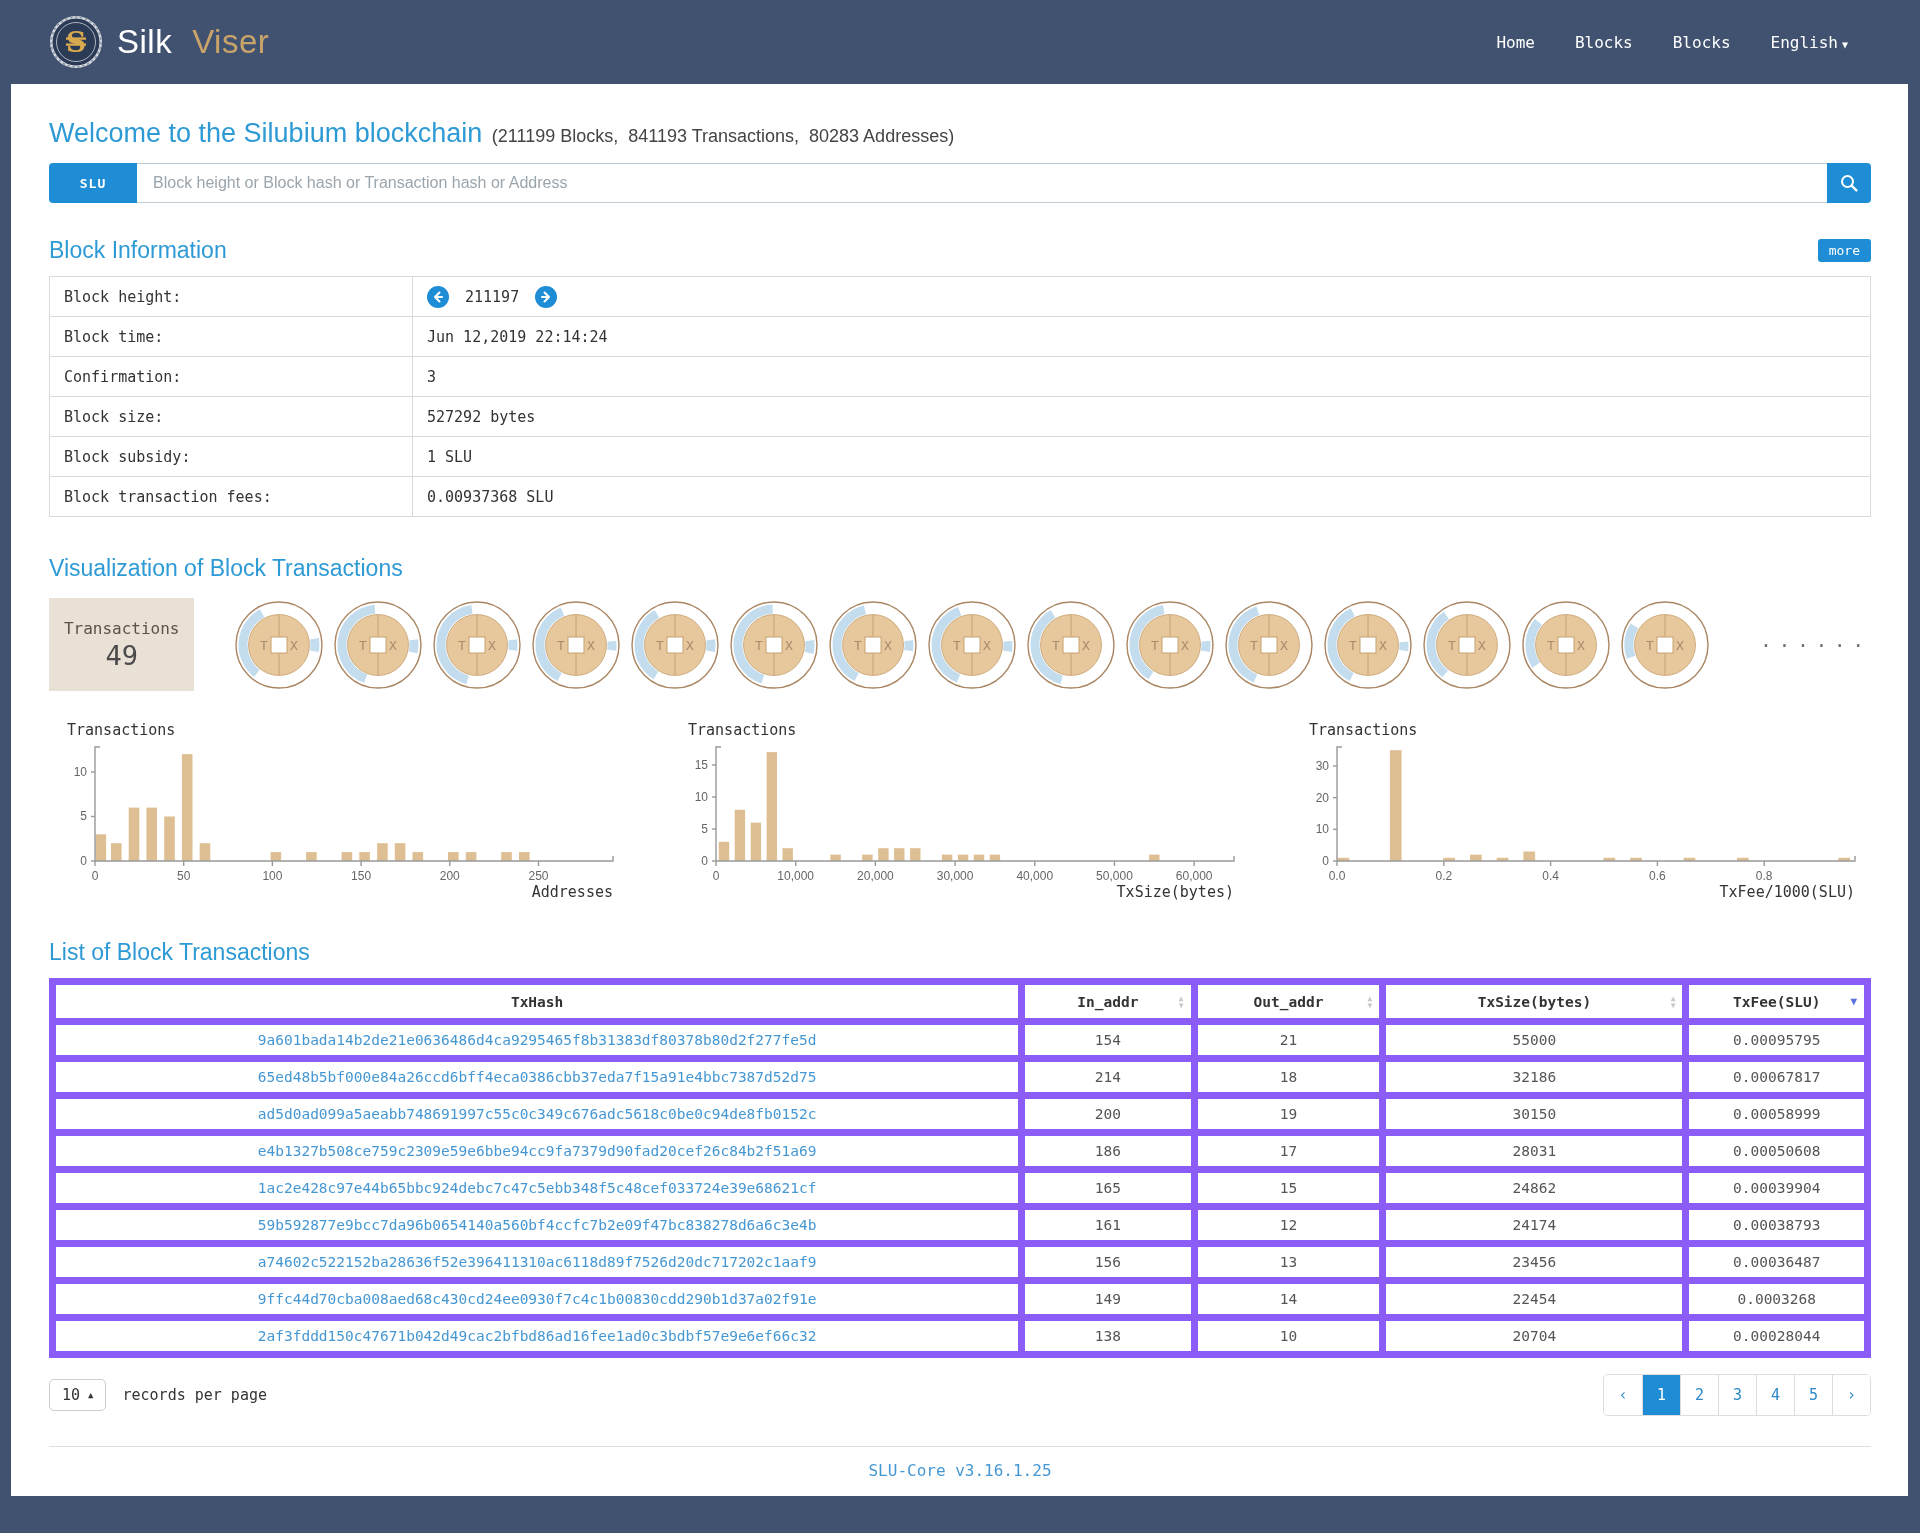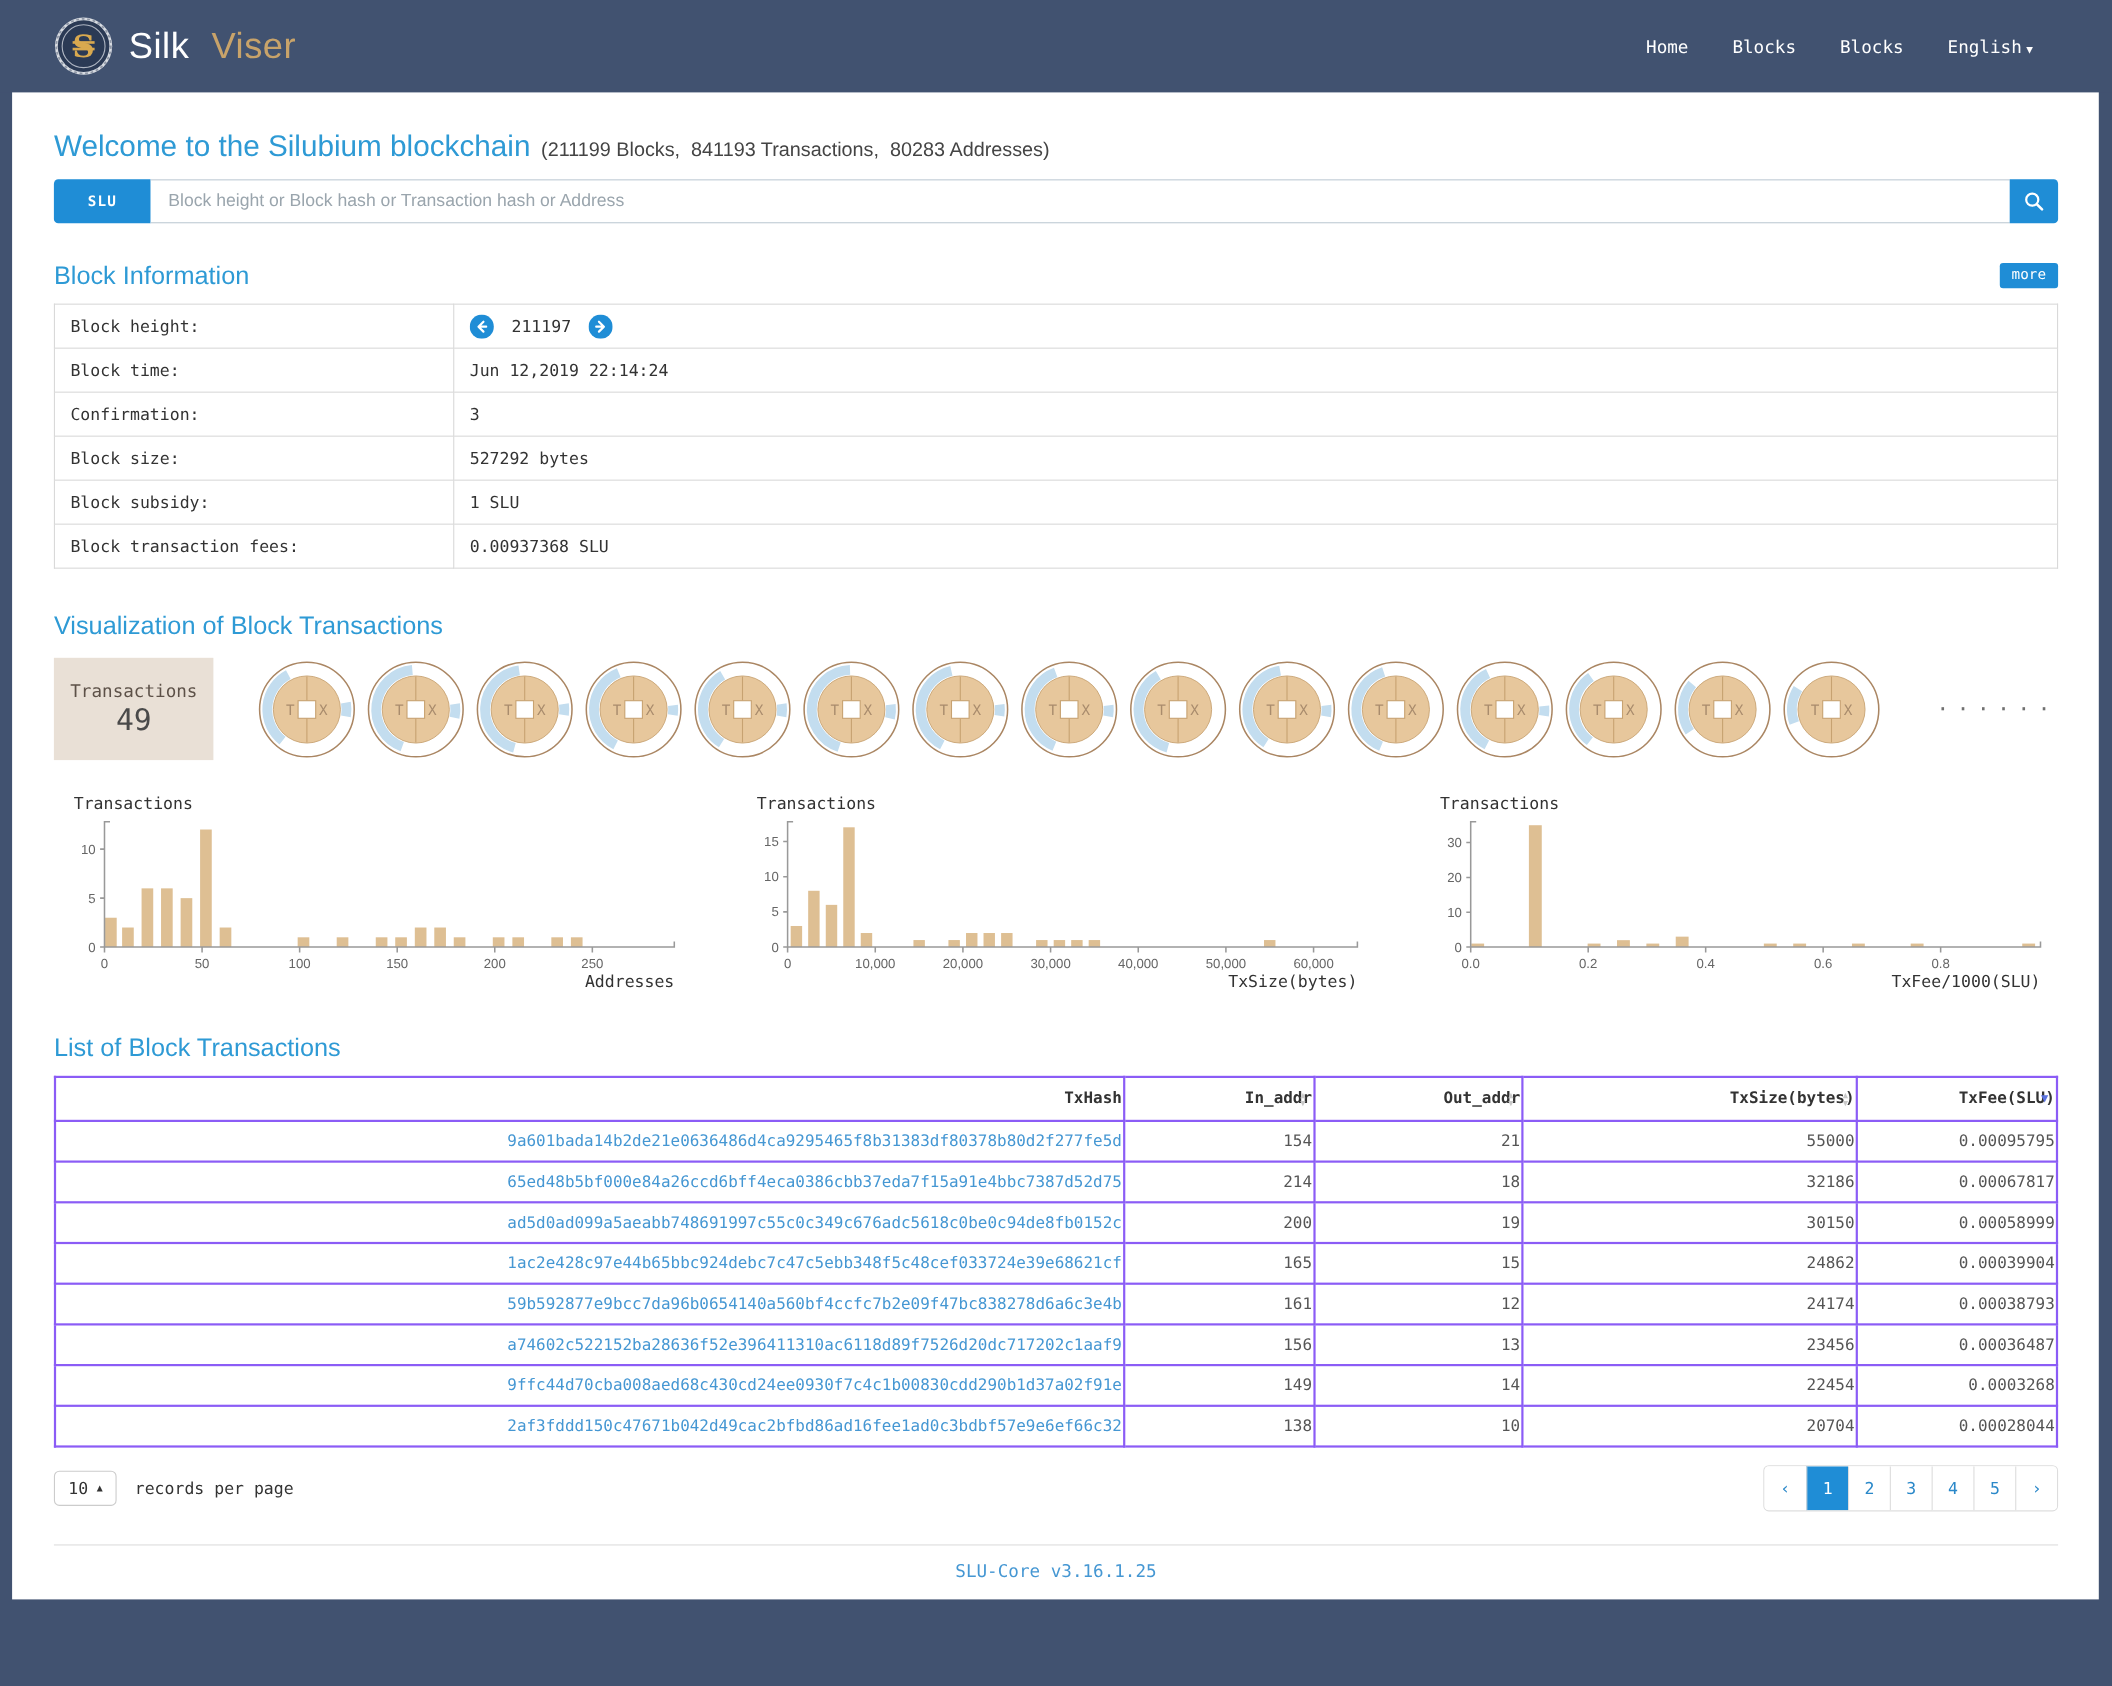--- a/index.html
+++ b/index.html
@@ -57,21 +57,21 @@
   .coin{cursor:pointer; line-height:0;}
   .coin-ellipsis{color:#707070; font-size:19px; letter-spacing:7px; margin-left:10px;}
 
   .charts-row{display:flex; justify-content:space-between; margin-top:28px;}
   .chart{line-height:0;}
   .c-title,.c-xlabel{font-family:"DejaVu Sans Mono",monospace; font-size:15px; fill:#333;}
   .tick{font-family:"Liberation Sans",sans-serif; font-size:12px; fill:#666;}
   .axis{stroke:#999; stroke-width:1.4; fill:none;}
 
   table.txlist{border-collapse:collapse; width:100%; margin-top:12px; table-layout:fixed;}
-  table.txlist th, table.txlist td{border:2px solid #8b5cf6; text-align:right; font-size:14.5px;}
+  table.txlist th, table.txlist td{border:7px solid #8b5cf6; text-align:center; font-size:14.5px;}
   table.txlist th{height:40px; color:#333; font-weight:bold; position:relative;}
   table.txlist td{height:37px; color:#555;}
   th.col-hash{width:53.4%;} th.col-in{width:9.5%;} th.col-out{width:10.4%;} th.col-size{width:16.7%;}
   a.txhash{color:var(--link); text-decoration:none; cursor:pointer;}
   .sort-wrap{position:absolute; right:7px; top:50%; transform:translateY(-50%); line-height:0; cursor:pointer;}
   .sort-both span{display:block; font-size:8px; color:#c9c9c9; line-height:7px;}
   .sort-desc{font-size:11px; color:var(--sortact);}
 
   .table-controls{display:flex; align-items:center; justify-content:space-between; margin-top:16px;}
   .left-controls{display:flex; align-items:center; gap:16px;}
@@ -506,20 +506,27 @@
             <td>0.00067817</td>
           </tr>
           <tr>
             <td><a class="txhash">ad5d0ad099a5aeabb748691997c55c0c349c676adc5618c0be0c94de8fb0152c</a></td>
             <td>200</td>
             <td>19</td>
             <td>30150</td>
             <td>0.00058999</td>
           </tr>
           <tr>
+            <td><a class="txhash">e4b1327b508ce759c2309e59e6bbe94cc9fa7379d90fad20cef26c84b2f51a69</a></td>
+            <td>186</td>
+            <td>17</td>
+            <td>28031</td>
+            <td>0.00050608</td>
+          </tr>
+          <tr>
             <td><a class="txhash">1ac2e428c97e44b65bbc924debc7c47c5ebb348f5c48cef033724e39e68621cf</a></td>
             <td>165</td>
             <td>15</td>
             <td>24862</td>
             <td>0.00039904</td>
           </tr>
           <tr>
             <td><a class="txhash">59b592877e9bcc7da96b0654140a560bf4ccfc7b2e09f47bc838278d6a6c3e4b</a></td>
             <td>161</td>
             <td>12</td>

